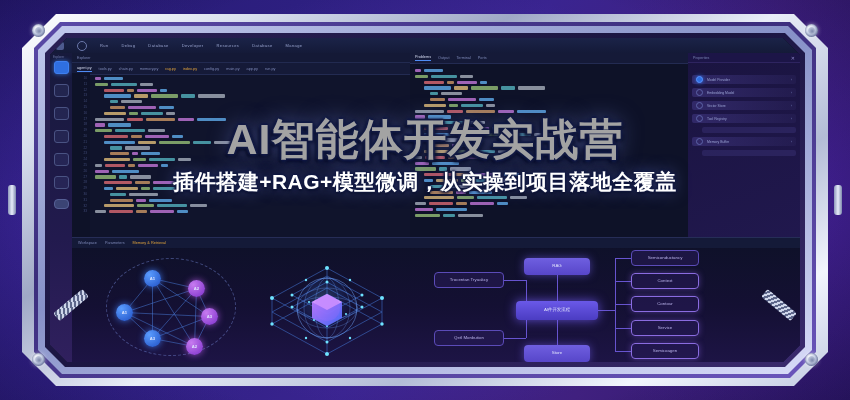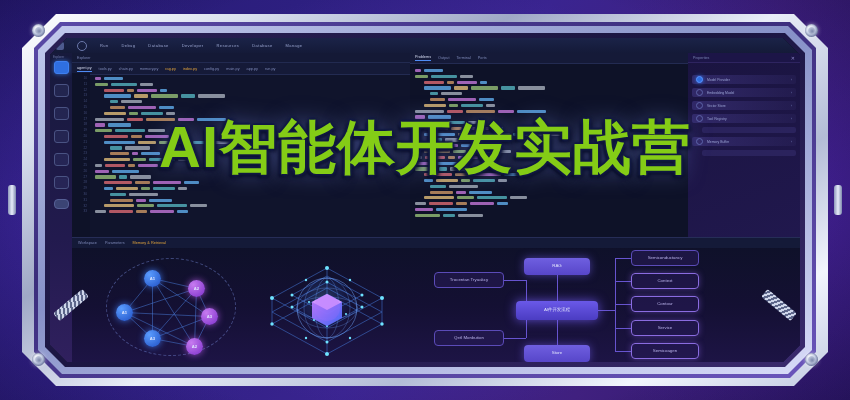--- a/index.html
+++ b/index.html
@@ -144,21 +144,21 @@
   .fbox.solid.main{background:linear-gradient(180deg,#6a59e8,#4b3cc2);box-shadow:0 0 11px rgba(120,95,255,.75);}
   .fbox.out{border:1px solid #5b4bb8;background:rgba(40,28,90,.55);color:#b9b2ea;}
   .fbox.out.gl{border-color:#8a6ce0;box-shadow:0 0 6px rgba(140,100,230,.45);}
   .fl{position:absolute;background:#6754cf;}
   .fl.h{height:1px}
   .fl.v{width:1px}
 
   
   .headline{position:absolute;left:0;right:0;top:118px;text-align:center;pointer-events:none;}
   .h1{
-    font-size:58px;font-weight:bold;color:#84cc16;letter-spacing:1px;line-height:1;
+    font-size:43px;font-weight:bold;color:#a3a3a3;letter-spacing:1px;line-height:1;
     font-family:"Liberation Sans","DejaVu Sans",sans-serif;
     text-shadow:
       -2px 0 2px #121a44, 2px 0 2px #121a44, 0 -2px 2px #121a44, 0 2px 2px #121a44,
       -3px 3px 3px rgba(10,14,40,.95), 3px 3px 4px rgba(10,14,40,.9),
       0 0 22px rgba(130,150,255,.55);
   }
   .h2{
     margin-top:7px;font-size:21px;font-weight:bold;color:#ffffff;letter-spacing:.5px;
     text-shadow:-1.5px 0 2px #121a44,1.5px 0 2px #121a44,0 -1.5px 2px #121a44,0 2px 3px rgba(10,14,40,.95),
       0 0 16px rgba(120,140,255,.5);
@@ -741,15 +741,16 @@
   <div class="bolt tr"></div>
   <div class="bolt bl"></div>
   <div class="bolt br"></div>
   <div class="slat l"></div>
   <div class="slat r"></div>
   <div class="grille"></div>
   <div class="grille r"></div>
 
   <div class="headline">
     <div class="h1">AI智能体开发实战营</div>
+    <div class="h2">插件搭建+RAG+模型微调，从实操到项目落地全覆盖</div>
   </div>
 
 </div>
 
 </body></html>

